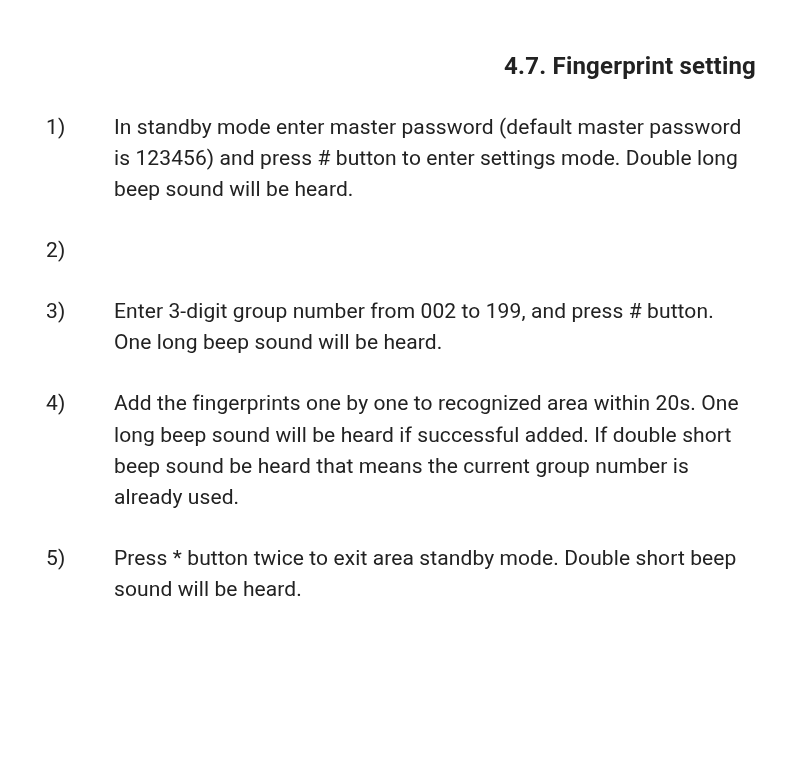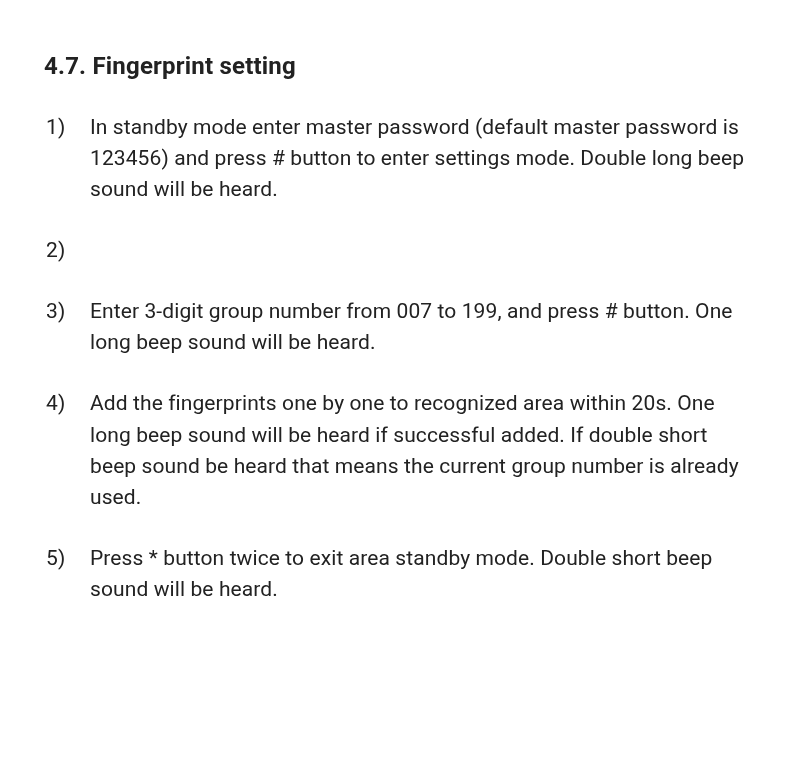--- a/index.html
+++ b/index.html
@@ -14,20 +14,21 @@
       width: 800px;
       height: 767px;
       padding: 48px 44px 48px 44px;
       line-height: 1.5;
     }
     .section-heading {
       font-size: 24px;
       font-weight: 700;
       margin-bottom: 28px;
       letter-spacing: 0.2px;
+      text-align: right;
     }
     .step-list {
       list-style: none;
       counter-reset: step;
     }
     .step-item {
       display: flex;
       align-items: flex-start;
       margin-bottom: 30px;
       font-size: 21px;
@@ -35,20 +36,21 @@
       letter-spacing: 0.1px;
     }
     .step-marker {
       flex: 0 0 46px;
       text-align: left;
       padding-left: 2px;
     }
     .step-text {
       flex: 1;
       padding-right: 10px;
+      margin-left: 24px;
     }
     .step-line {
       display: block;
     }
   </style>
 </head>
 <body>
 
 <h2 class="section-heading">
   <span>4.7.</span>
@@ -60,21 +62,21 @@
     <span class="step-marker">1)</span>
     <span class="step-text">In standby mode enter master password (default master password is 123456) and press # button to enter settings mode. Double long beep sound will be heard.</span>
   </li>
   <li class="step-item">
     <span class="step-marker">2)</span>
     <span class="step-text">
       </span>
   </li>
   <li class="step-item">
     <span class="step-marker">3)</span>
-    <span class="step-text">Enter 3-digit group number from 007 to 199, and press # button. One long beep sound will be heard.</span>
+    <span class="step-text">Enter 3-digit group number from 002 to 199, and press # button. One long beep sound will be heard.</span>
   </li>
   <li class="step-item">
     <span class="step-marker">4)</span>
     <span class="step-text">Add the fingerprints one by one to recognized area within 20s. One long beep sound will be heard if successful added. If double short beep sound be heard that means the current group number is already used.</span>
   </li>
   <li class="step-item">
     <span class="step-marker">5)</span>
     <span class="step-text">Press * button twice to exit area standby mode. Double short beep sound will be heard.</span>
   </li>
 </ol>

